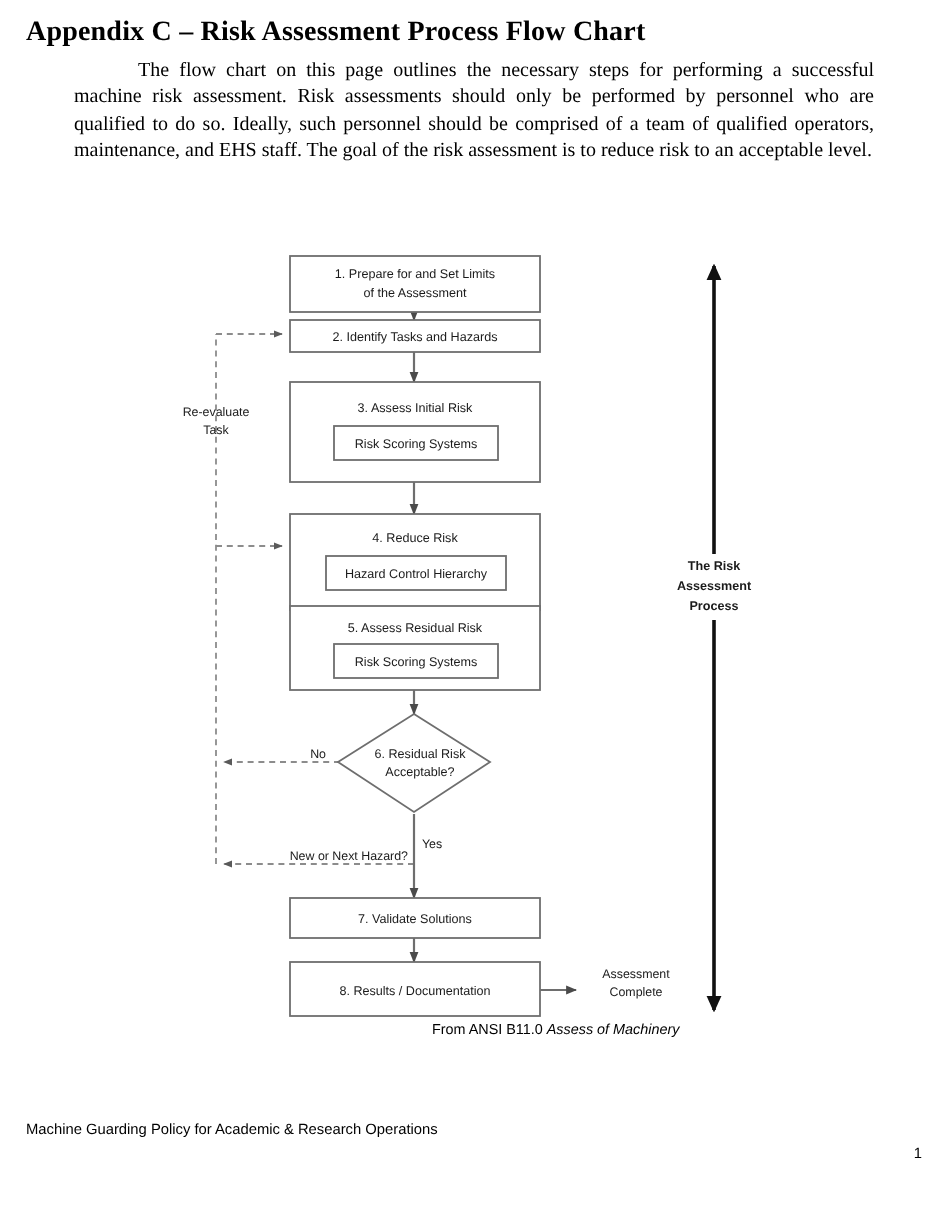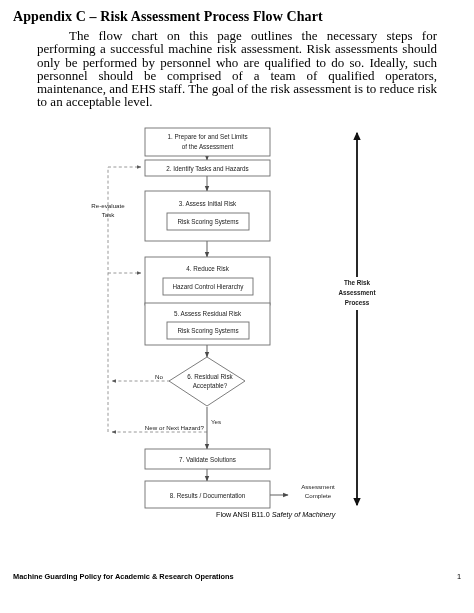--- a/index.html
+++ b/index.html
@@ -28,21 +28,21 @@
     white-space: nowrap;
   }
 
   
   #intro-paragraph {
     position: absolute;
     left: 37px;
     top: 29px;
     width: 400px;
     font-family: "Liberation Serif", serif;
-    font-size: 13px;
+    font-size: 10px;
     line-height: 13.3px;
     text-align: justify;
     text-indent: 32px;
   }
 
   
   #flowchart {
     position: absolute;
     left: 0;
     top: 0;
@@ -117,23 +117,23 @@
     position: absolute;
     left: 13px;
     top: 563px;
     width: 448px;
     height: 0;
     border-top: 0px solid #ffffff;
   }
   #footer-title {
     position: absolute;
     left: 13px;
-    top: 572px;
-    font-family: "Liberation Sans", sans-serif;
-    font-weight: bold;
+    top: 560px;
+    font-family: "Liberation Sans", sans-serif;
+    font-weight: normal;
     font-size: 7.4px;
     white-space: nowrap;
   }
   #footer-page {
     position: absolute;
     right: 13px;
     top: 572px;
     font-family: "Liberation Sans", sans-serif;
     font-size: 7.4px;
   }
@@ -245,18 +245,18 @@
   <g>
     <path class="big-arrow" d="M 357 133 L 357 505" marker-start="url(#arrowBig)" marker-end="url(#arrowBig)"></path>
     <rect x="336" y="277" width="43" height="33" fill="#ffffff"></rect>
     <text class="side-label" x="357" y="285" text-anchor="middle">The Risk</text>
     <text class="side-label" x="357" y="295" text-anchor="middle">Assessment</text>
     <text class="side-label" x="357" y="305" text-anchor="middle">Process</text>
   </g>
 </svg>
 
 <div id="citation">
-  <span>Flow ANSI B11.0 </span><span class="italic">Safety of Machinery</span>
+  <span>From ANSI B11.0 </span><span class="italic">Assess of Machinery</span>
 </div>
 
 <div id="footer-rule"></div>
 <div id="footer-title">Machine Guarding Policy for Academic &amp; Research Operations</div>
 <div id="footer-page">1</div>
 
 </body></html>

